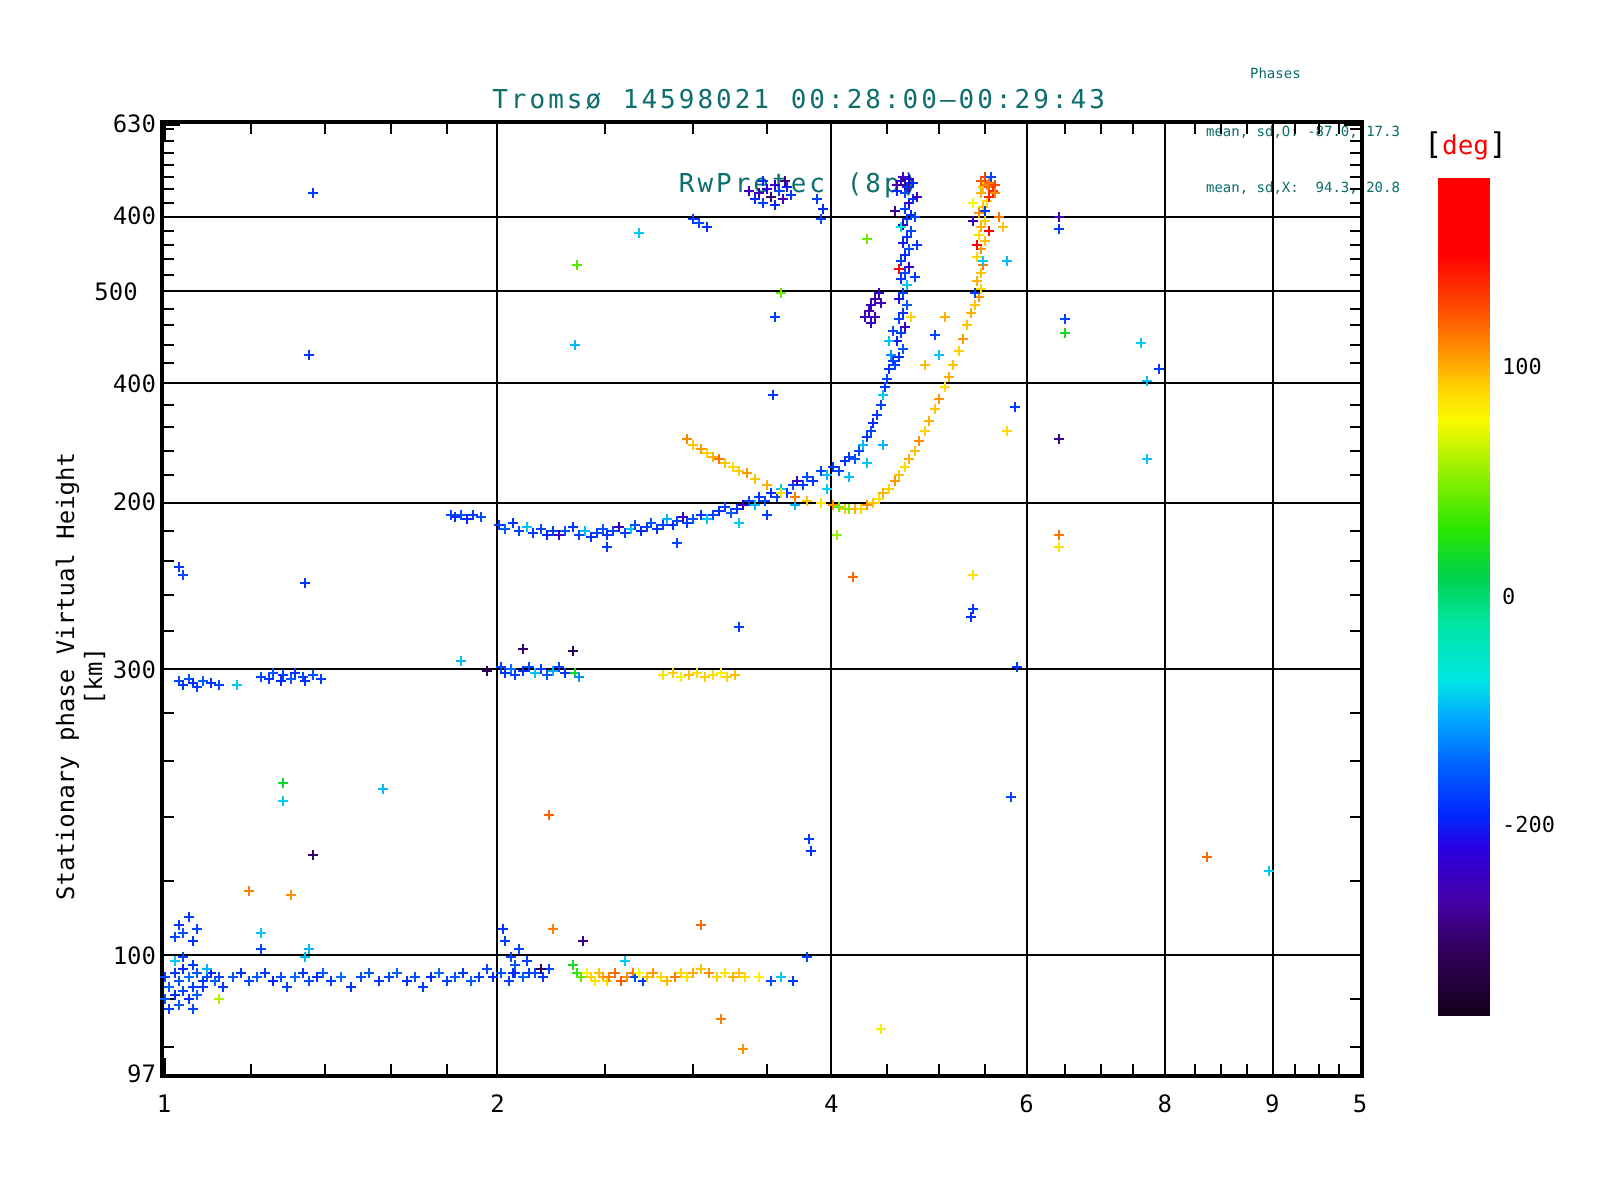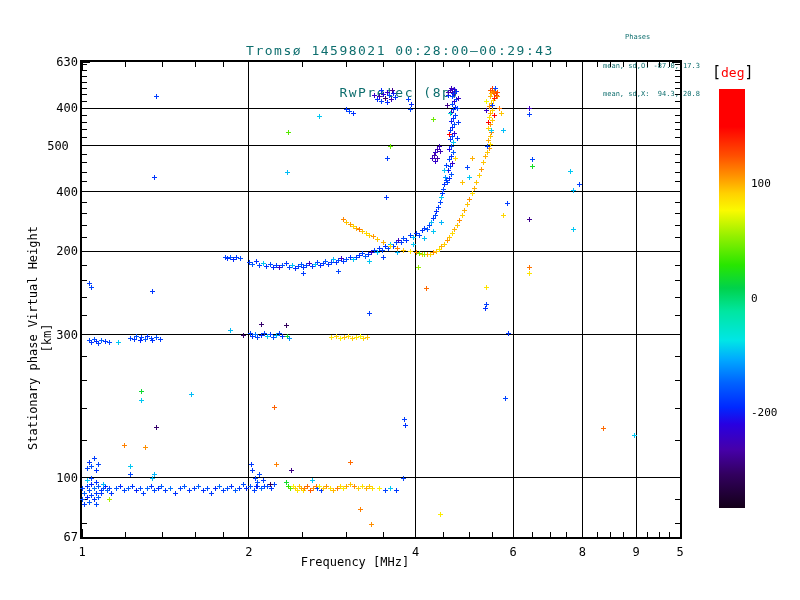--- a/index.html
+++ b/index.html
@@ -35,21 +35,20 @@
     <div>RwPretec (8p)</div>
   </div>
 
   <div id="stats" style="color: rgb(14, 110, 110);">
     <div class="hd">Phases</div>
     <div>mean, sd,O: -87.0, 17.3</div>
     <div>mean, sd,X:  94.3, 20.8</div>
   </div>
 
   <div id="ylabel">Stationary phase Virtual Height [km]</div>
-  <div id="xlabel">Frequency [MHz]</div>
 
   <div id="plot-frame"></div>
   <div id="plot-layer">
       <div class="gl" style="left: 248.308px; top: 62px; width: 1px; height: 475px;"></div>
       <div class="gl" style="left: 415.116px; top: 62px; width: 1px; height: 475px;"></div>
       <div class="gl" style="left: 512.692px; top: 62px; width: 1px; height: 475px;"></div>
       <div class="gl" style="left: 581.924px; top: 62px; width: 1px; height: 475px;"></div>
       <div class="gl" style="left: 635.624px; top: 62px; width: 1px; height: 475px;"></div>
       <div class="gl" style="left: 82px; top: 477.154px; width: 598px; height: 1px;"></div>
       <div class="gl" style="left: 82px; top: 334.165px; width: 598px; height: 1px;"></div>
@@ -190,21 +189,21 @@
       <div class="xt" style="left: 567.424px; top: 545px; width: 30px;">8</div>
       <div class="xt" style="left: 621.124px; top: 545px; width: 30px;">9</div>
       <div class="xt" style="left: 665px; top: 545px; width: 30px;">5</div>
       <div class="yt" style="left: 38px; top: 55px; width: 40px;">630</div>
       <div class="yt" style="left: 38px; top: 101.032px; width: 40px;">400</div>
       <div class="yt" style="left: 38px; top: 138.643px; width: 40px; text-align: center;">500</div>
       <div class="yt" style="left: 38px; top: 184.676px; width: 40px;">400</div>
       <div class="yt" style="left: 38px; top: 244.022px; width: 40px;">200</div>
       <div class="yt" style="left: 38px; top: 327.665px; width: 40px;">300</div>
       <div class="yt" style="left: 38px; top: 470.654px; width: 40px;">100</div>
-      <div class="yt" style="left: 38px; top: 530px; width: 40px;">67</div>
+      <div class="yt" style="left: 38px; top: 530px; width: 40px;">97</div>
       <div class="pt" style="left: 80px; top: 486.235px; color: rgb(0, 68, 255);"></div>
       <div class="pt" style="left: 82.3946px; top: 490.625px; color: rgb(0, 95, 255);"></div>
       <div class="pt" style="left: 84.7656px; top: 484.075px; color: rgb(0, 54, 255);"></div>
       <div class="pt" style="left: 87.1134px; top: 488.418px; color: rgb(0, 81, 255);"></div>
       <div class="pt" style="left: 89.4386px; top: 481.938px; color: rgb(0, 40, 255);"></div>
       <div class="pt" style="left: 91.7415px; top: 486.235px; color: rgb(0, 111, 255);"></div>
       <div class="pt" style="left: 94.0226px; top: 490.625px; color: rgb(0, 60, 255);"></div>
       <div class="pt" style="left: 96.2823px; top: 484.075px; color: rgb(0, 87, 255);"></div>
       <div class="pt" style="left: 98.5209px; top: 488.418px; color: rgb(0, 49, 255);"></div>
       <div class="pt" style="left: 100.739px; top: 486.235px; color: rgb(0, 76, 255);"></div>

